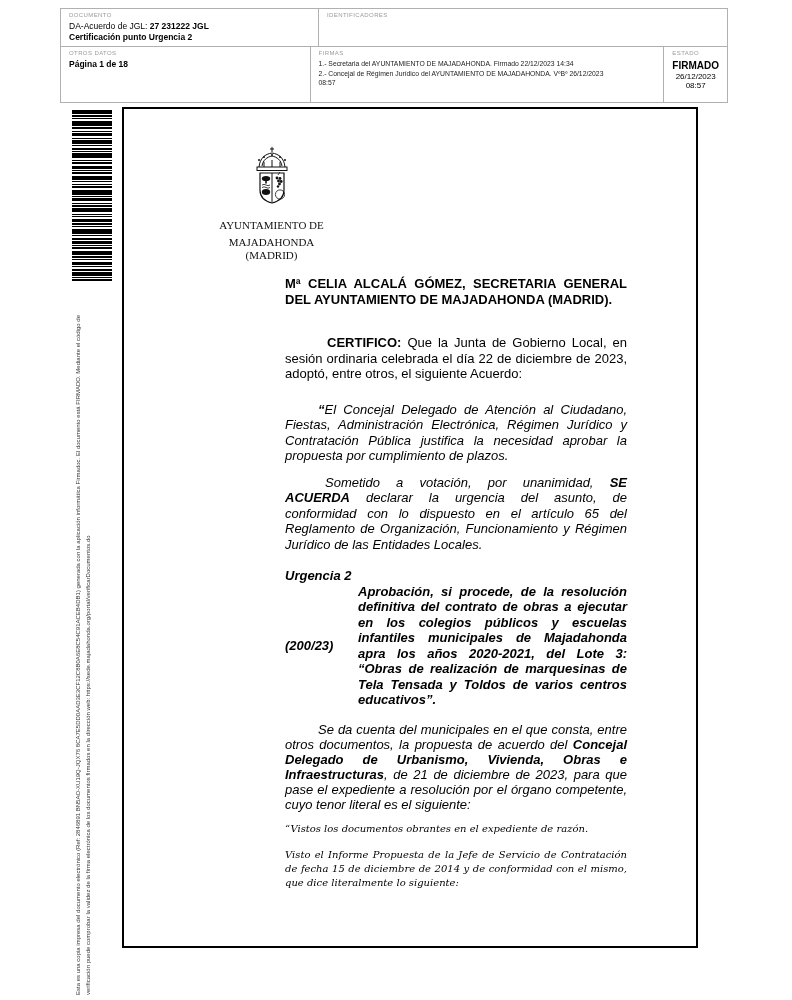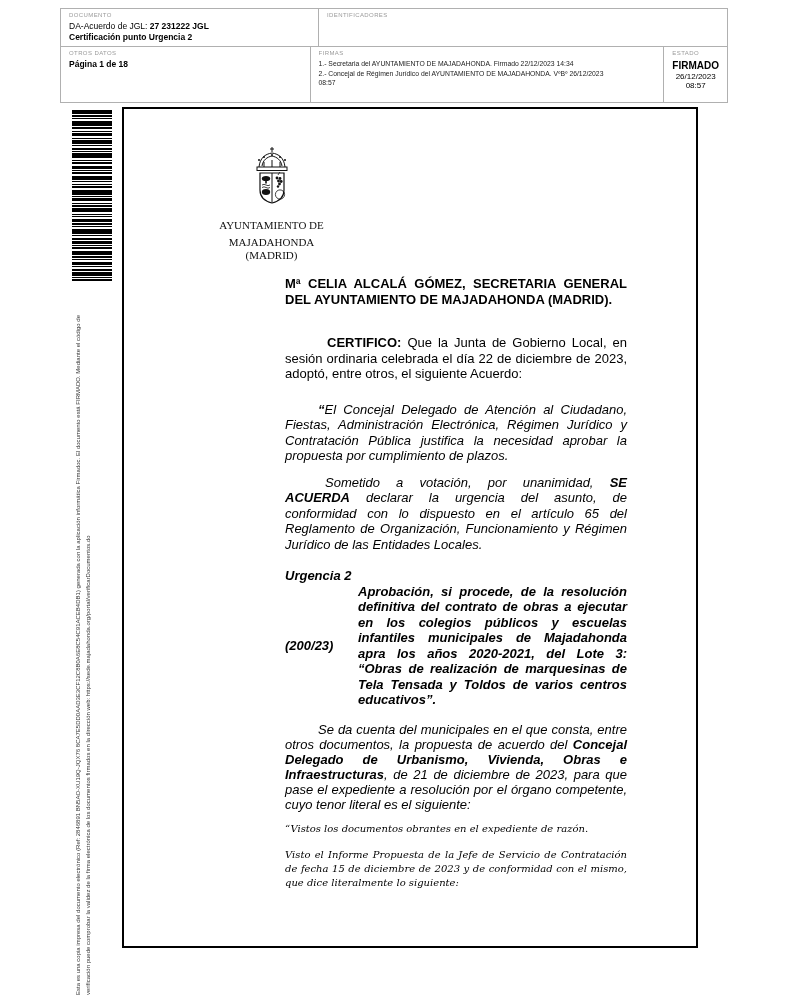--- a/index.html
+++ b/index.html
@@ -260,16 +260,16 @@
       <div class="urg-title">Urgencia 2</div>
       <div class="urg-row">
         <span class="urg-ref">(200/23)</span>
         <div class="urg-text">Aprobación, si procede, de la resolución definitiva del contrato de obras a ejecutar en los colegios públicos y escuelas infantiles municipales de Majadahonda apra los años 2020-2021, del Lote 3: “Obras de realización de marquesinas de Tela Tensada y Toldos de varios centros educativos”.</div>
       </div>
     </div>
 
     <p class="p-sedacuenta it"><span>Se da cuenta del municipales en el que consta, entre otros documentos, la propuesta de acuerdo del </span><span class="b">Concejal Delegado de Urbanismo, Vivienda, Obras e Infraestructuras</span><span>, de 21 de diciembre de 2023, para que pase el expediente a resolución por el órgano competente, cuyo tenor literal es el siguiente:</span></p>
 
     <p class="smallq p-vistos1">“Vistos los documentos obrantes en el expediente de razón.</p>
-    <p class="smallq">Visto el Informe Propuesta de la Jefe de Servicio de Contratación de fecha 15 de diciembre de 2023 y de conformidad con el mismo, que dice literalmente lo siguiente:</p>
+    <p class="smallq">Visto el Informe Propuesta de la Jefe de Servicio de Contratación de fecha 15 de diciembre de 2014 y de conformidad con el mismo, que dice literalmente lo siguiente:</p>
   </div>
 
 </div>
 
 </body></html>

